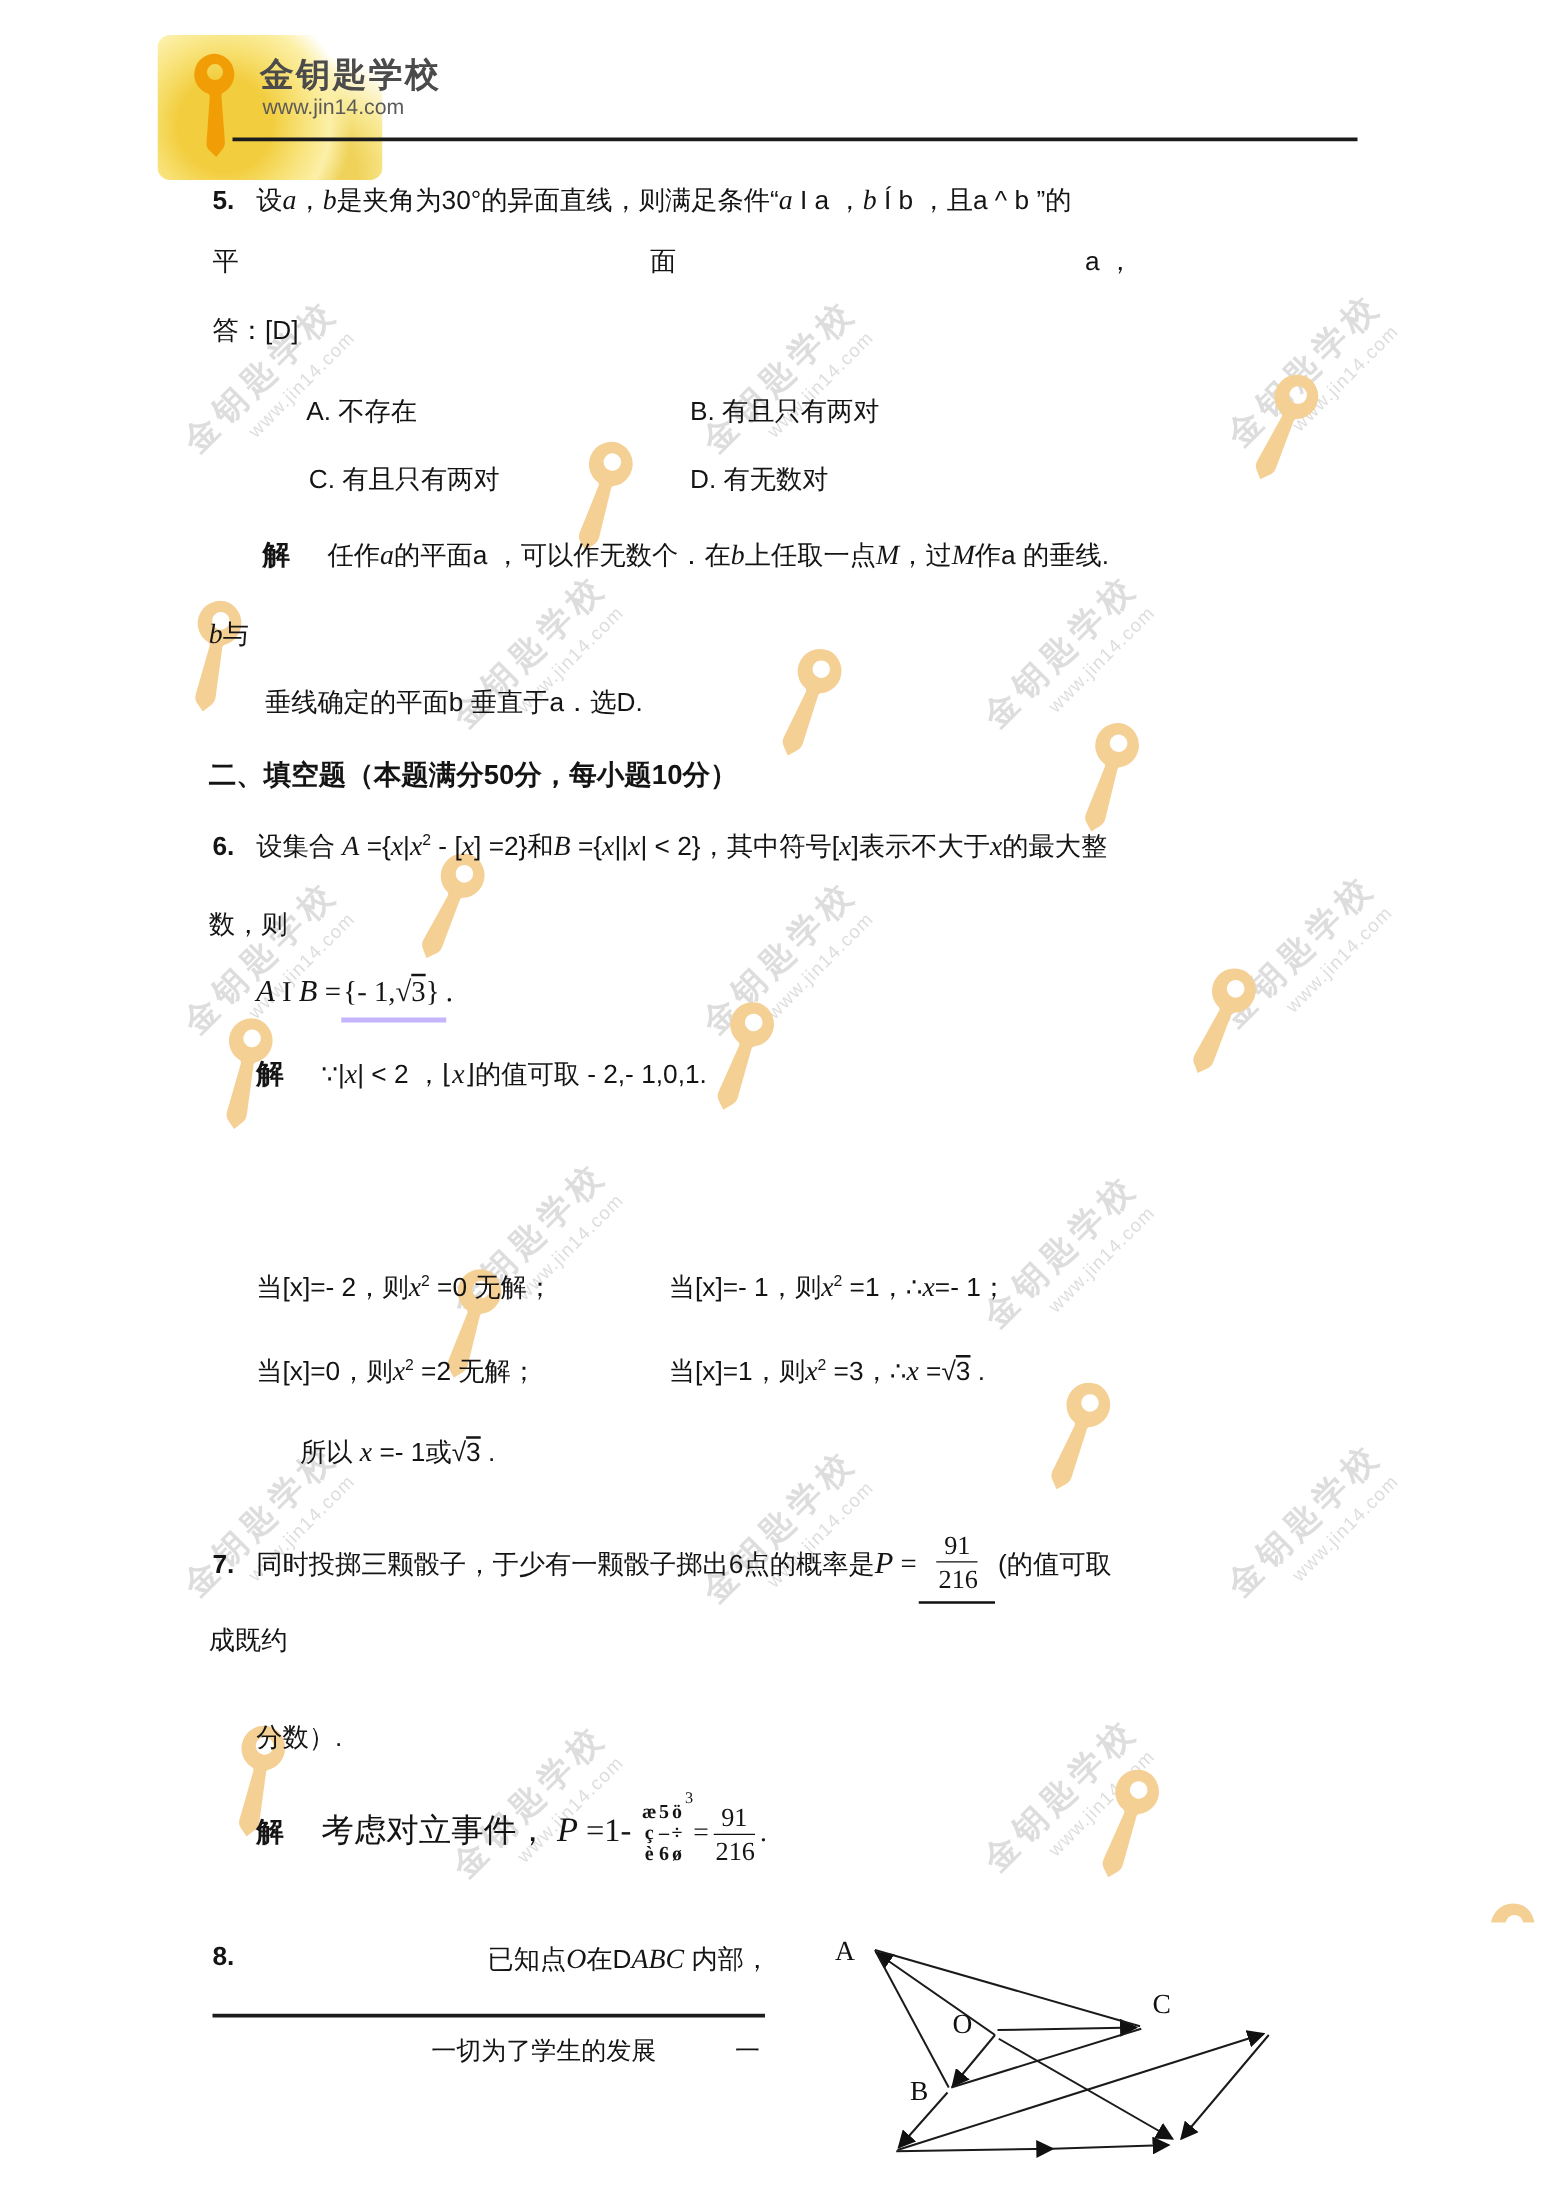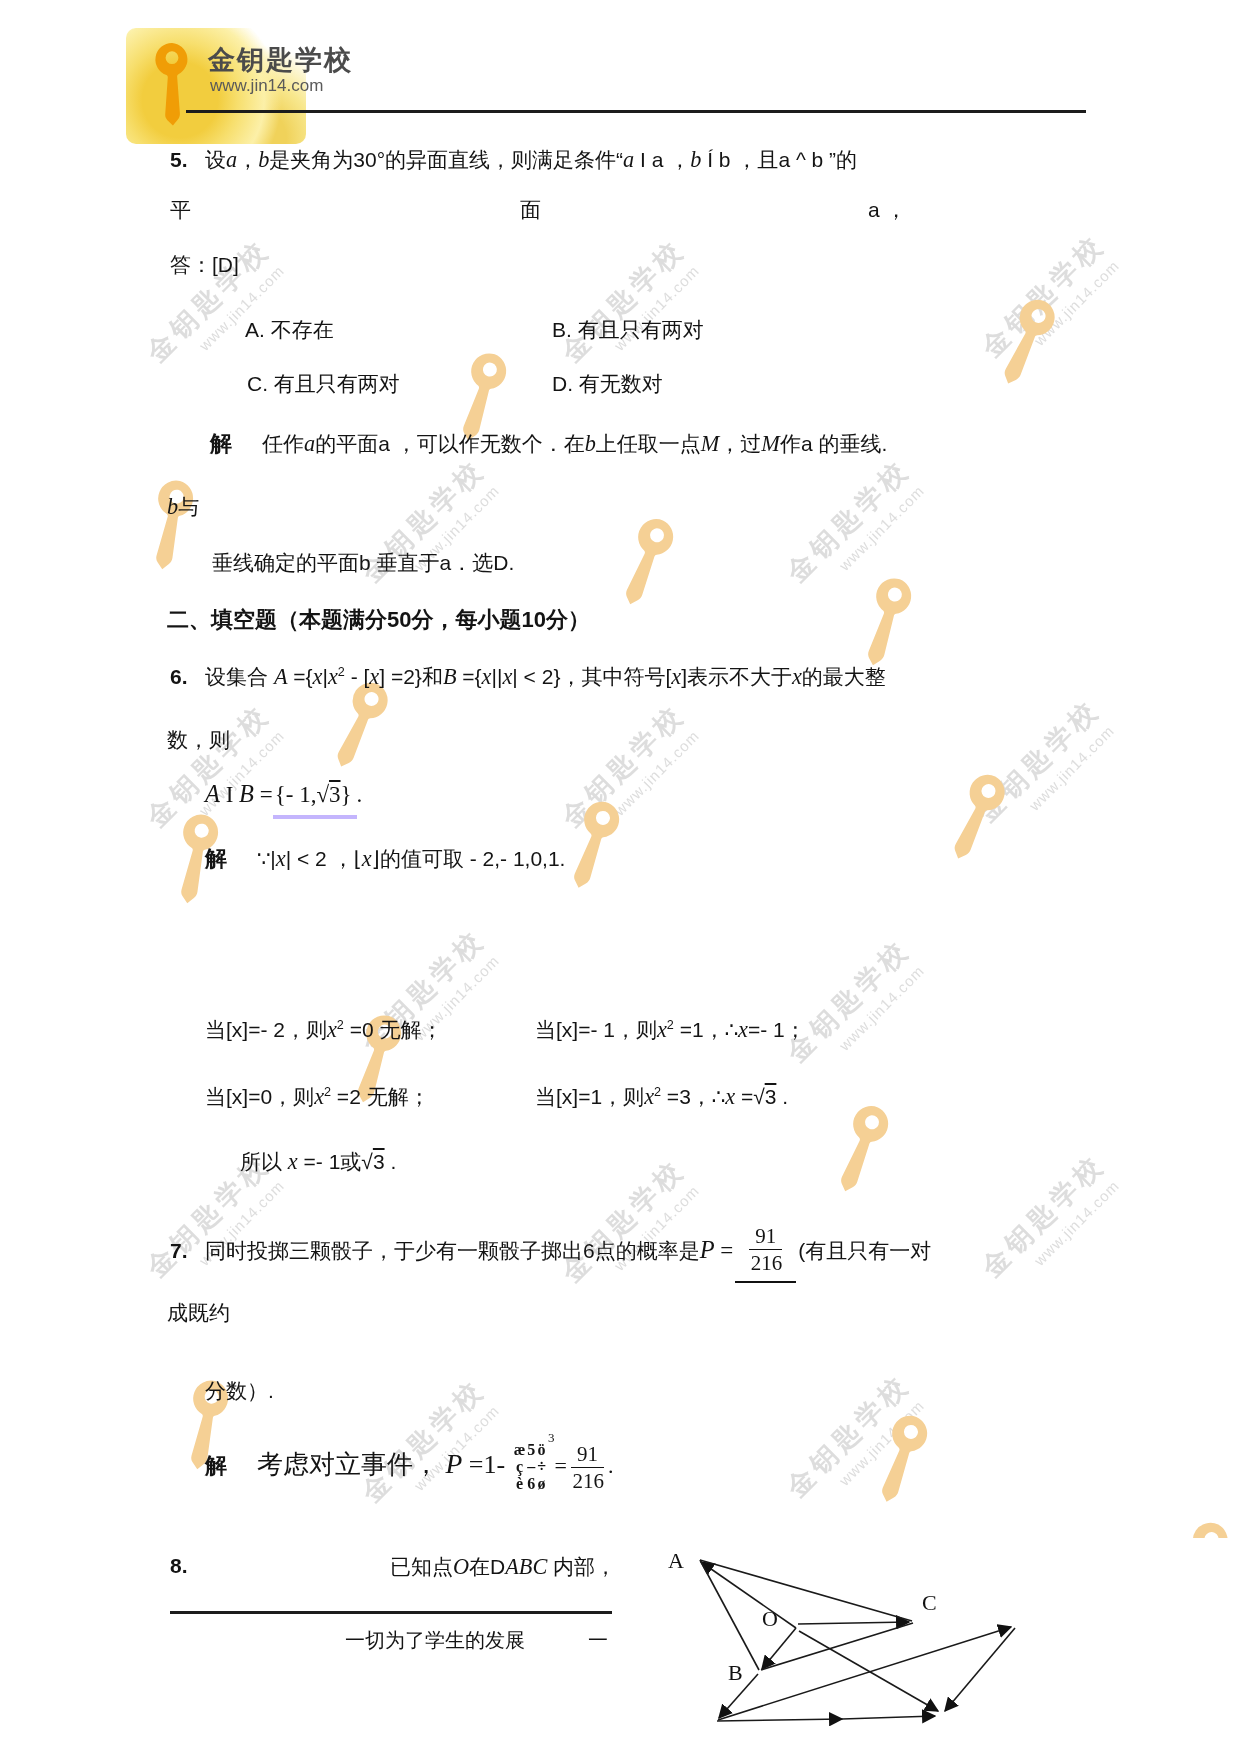--- a/index.html
+++ b/index.html
@@ -93,21 +93,21 @@
 <div class="line" style="left:205px;top:845px;"><span class="jie">解</span><span>∵|<i>x</i>| &lt; 2 ，⌊<i>x</i>⌋的值可取 - 2,- 1,0,1.</span></div>
 <div class="line" style="left:205px;top:1016px;">当[x]=- 2，则<i>x</i><sup>2</sup> =0 无解；</div>
 <div class="line" style="left:535px;top:1016px;">当[x]=- 1，则<i>x</i><sup>2</sup> =1，∴<i>x</i>=- 1；</div>
 <div class="line" style="left:205px;top:1083px;">当[x]=0，则<i>x</i><sup>2</sup> =2 无解；</div>
 <div class="line" style="left:535px;top:1083px;">当[x]=1，则<i>x</i><sup>2</sup> =3，∴<i>x</i> =√<span class="ovl">3</span> .</div>
 <div class="line" style="left:240px;top:1148px;">所以 <i>x</i> =- 1或√<span class="ovl">3</span> .</div>
 
 <div class="line" style="left:170px;top:1222px;"><span class="bold">7.</span>&nbsp;&nbsp;&nbsp;<span>同时投掷三颗骰子，于少有一颗骰子掷出6点的概率是</span><span class="mathline"><i>P</i> =</span><span class="ansline"><span class="frac">
         <span class="fn">91</span>
         <span class="fd">216</span>
-      </span></span><span>(有且只有一对</span></div>
+      </span></span><span>(的值可取</span></div>
 <div class="line" style="left:167px;top:1300px;text-align:center;">成既约</div>
 <div class="line" style="left:205px;top:1378px;">分数）.</div>
 
 <div class="line" style="left:205px;top:1442px;"><span class="jie">解</span><span class="mathline" style="font-size:26px;">考虑对立事件， <i>P</i> =1- </span><span class="brk">
       <span class="c">æ<br>ç<br>è</span>
       <span class="c m">5<br>–<br>6</span>
       <span class="c">ö<br>÷<br>ø</span>
     </span><span class="bsup">3</span><span class="mathline" style="font-size:22px;">=</span><span class="frac">
       <span class="fn">91</span>
       <span class="fd">216</span>

